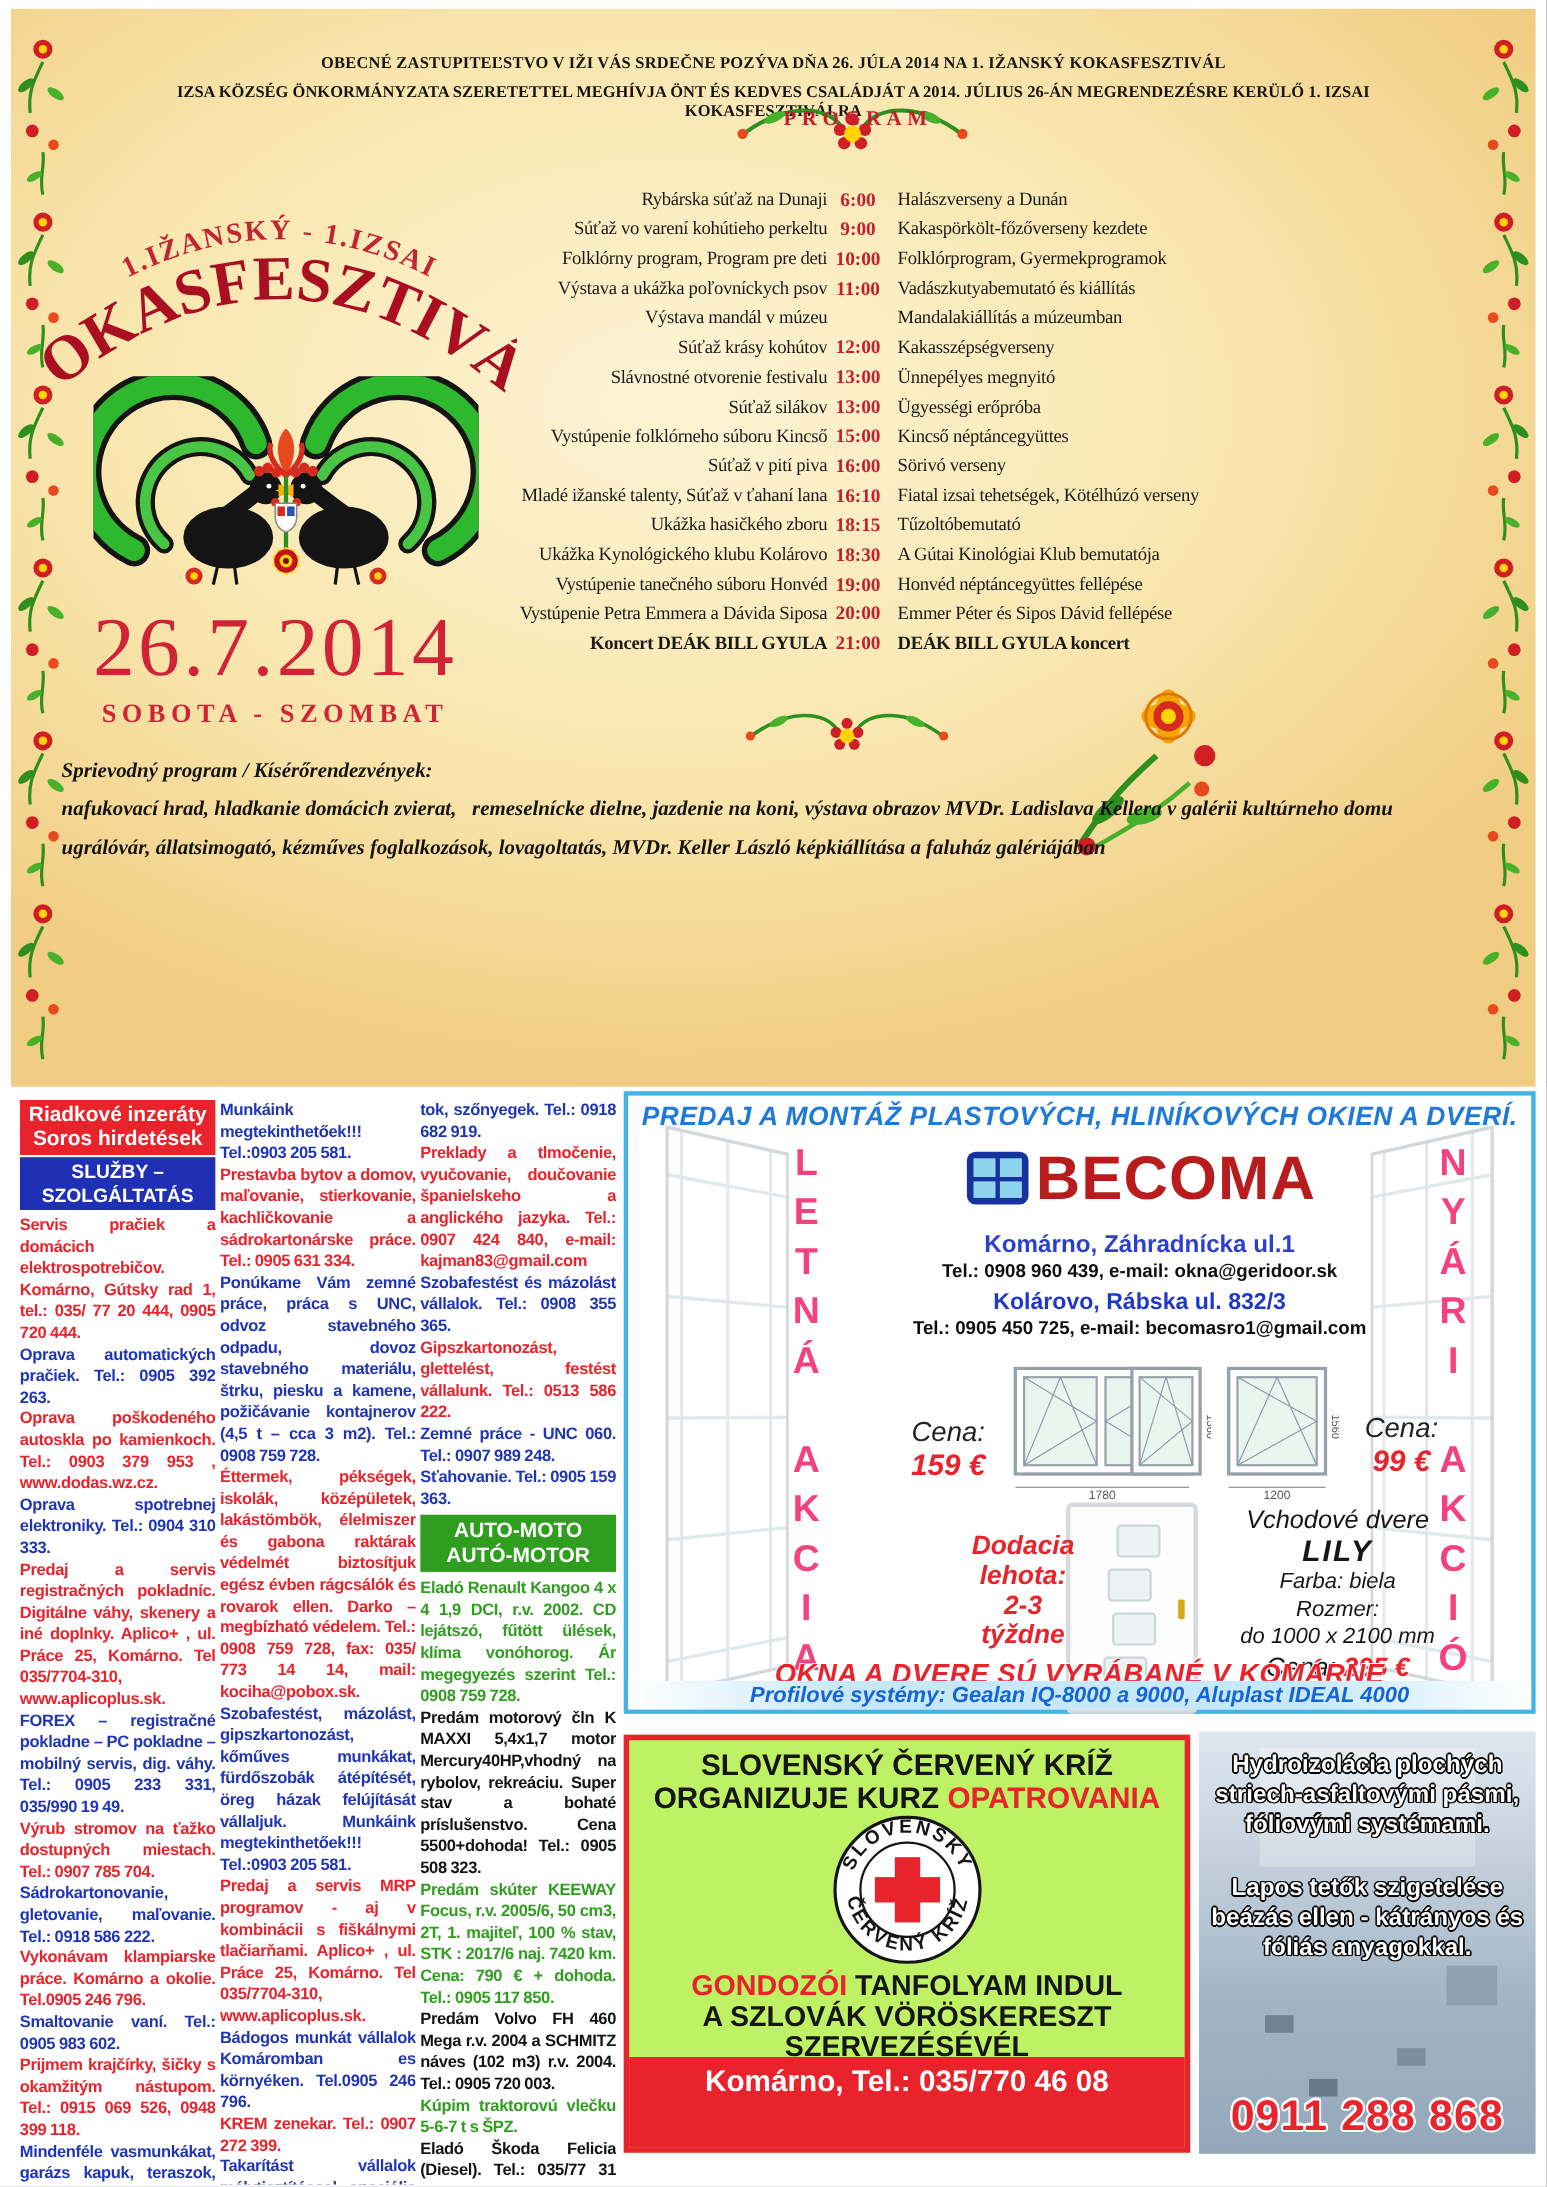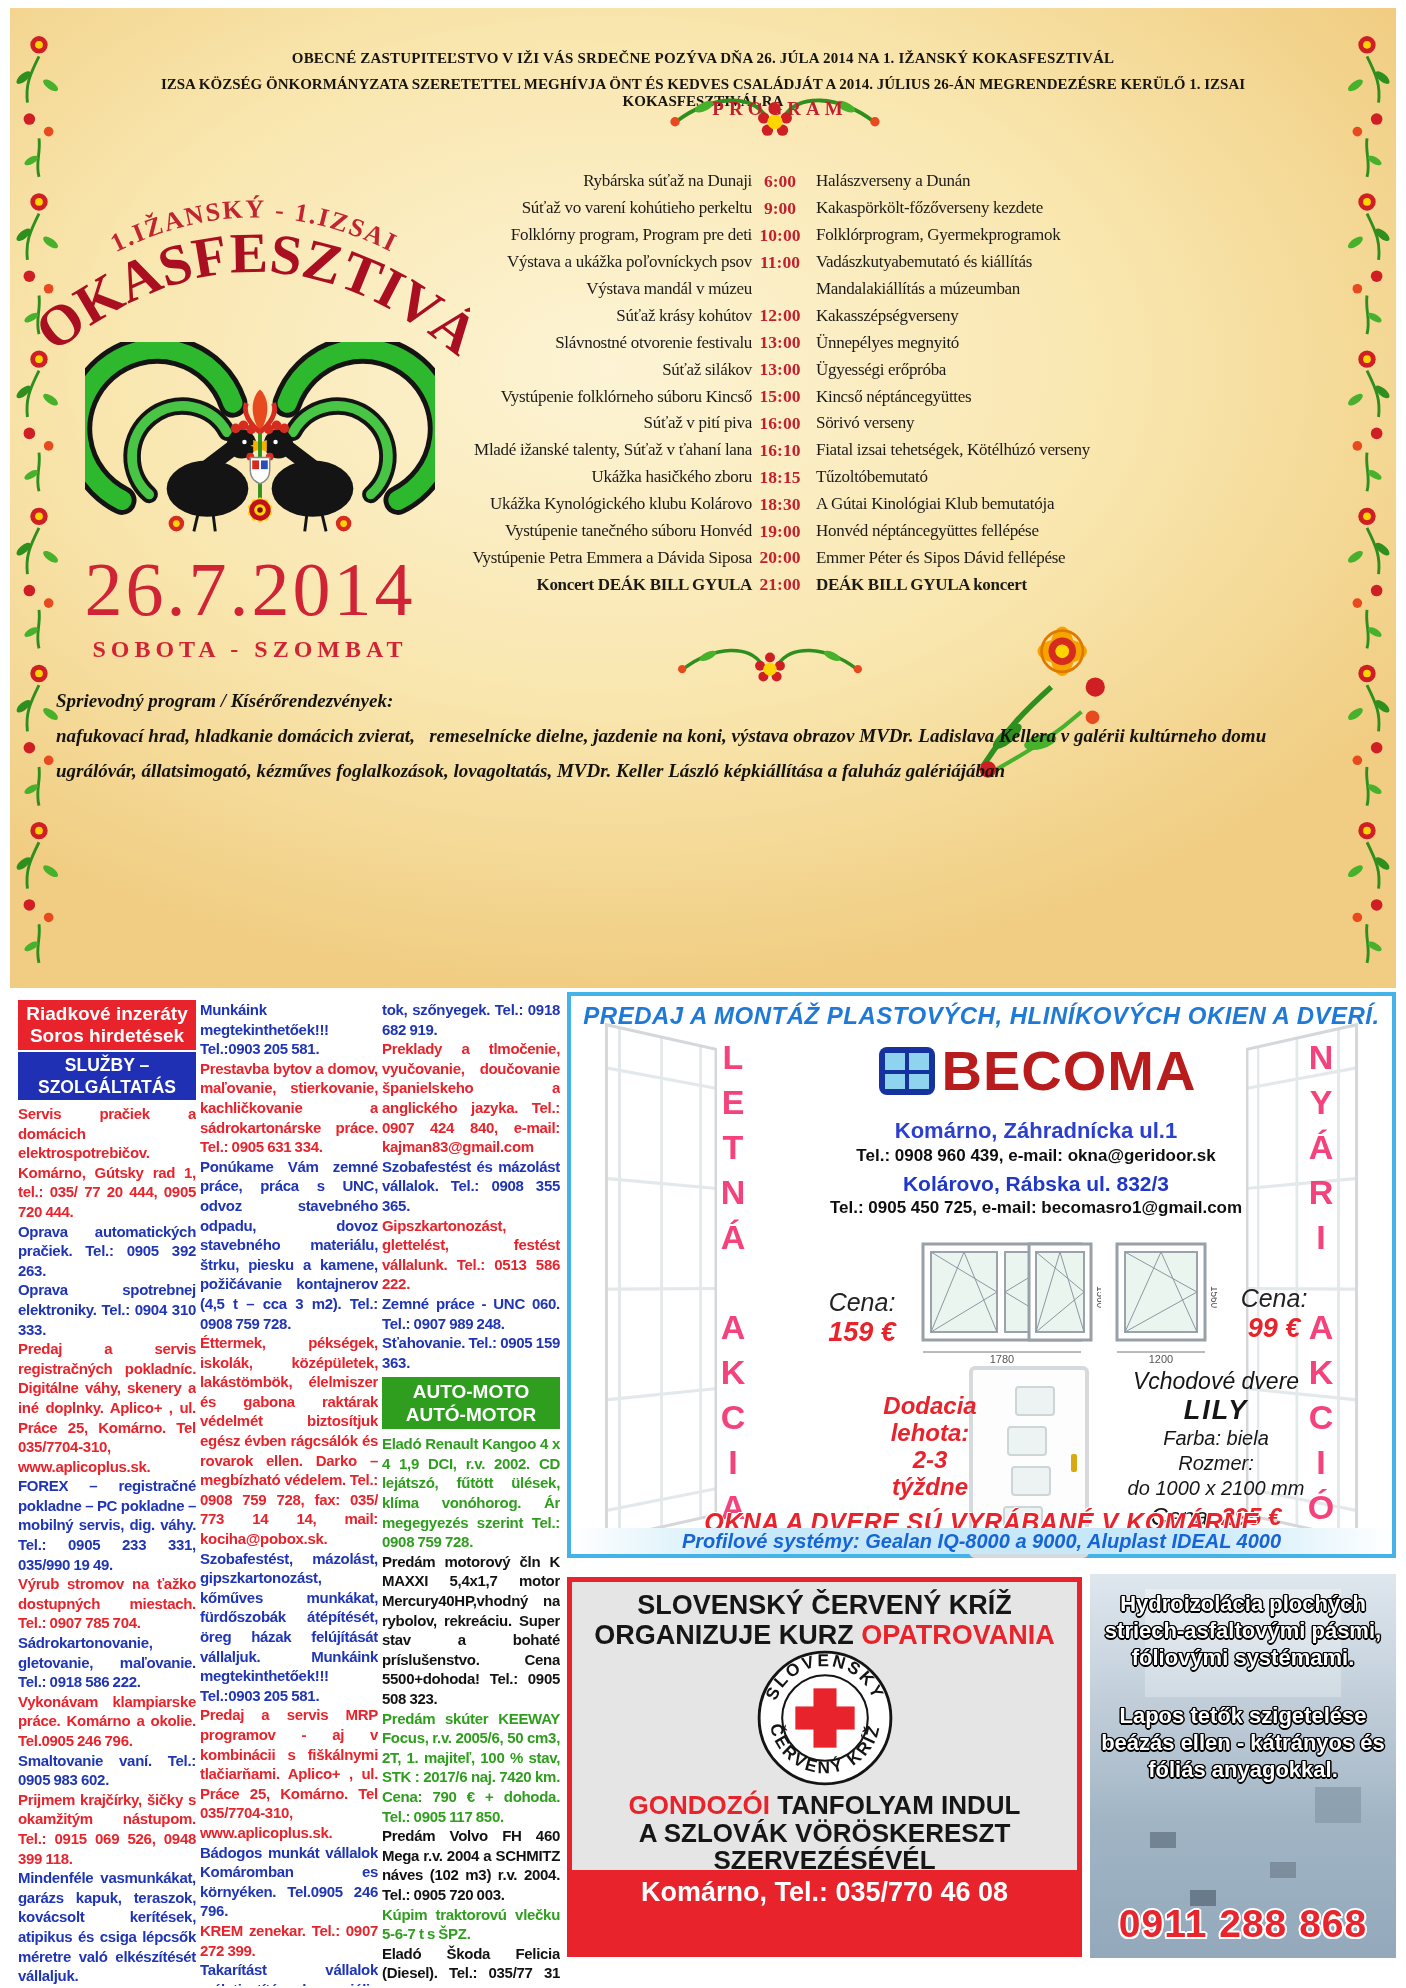--- a/index.html
+++ b/index.html
@@ -92,21 +92,21 @@
   .door-text .dt6{font-size:24px;margin-top:2px;}
   .door-text .dt6 .val{color:#e8232b;font-weight:800;}
   .banner-red{position:absolute;left:30px;right:30px;top:512px;text-align:center;z-index:3;
               color:#e8232b;font-weight:800;font-style:italic;font-size:25px;letter-spacing:.5px;
               text-shadow:1px 1px 0 #fff,-1px -1px 0 #fff;}
   .banner-blue{position:absolute;left:0;right:0;bottom:0;height:26px;z-index:3;text-align:center;
                background:linear-gradient(90deg,#ffffff,#c6e8f8 25%,#c6e8f8 75%,#ffffff);
                color:#1565d8;font-weight:800;font-style:italic;font-size:20px;line-height:26px;}
   
   .redcross{position:absolute;left:567px;top:1577px;width:515px;height:380px;box-sizing:border-box;
-            border:5px solid #e8232b;background:#e5e5e5;}
+            border:5px solid #e8232b;background:#bef264;}
   .rc-line{position:absolute;left:0;right:0;text-align:center;font-weight:800;color:#161616;}
   .rc-t1{top:8px;font-size:27px;}
   .rc-t2{top:38px;font-size:27px;}
   .rc-t2 .red{color:#e8232b;}
   .rc-logo{position:absolute;left:50%;top:66px;transform:translateX(-50%);width:140px;height:140px;}
   .rc-t3{top:208px;font-size:26px;} .rc-t3 .red{color:#e8232b;}
   .rc-t4{top:236px;font-size:26px;}
   .rc-t5{top:263px;font-size:26px;}
   .rc-band{position:absolute;left:0;right:0;bottom:0;height:76px;background:#e8232b;color:#fff;
            text-align:center;font-weight:800;font-size:27px;line-height:33px;padding-top:6px;}
@@ -400,20 +400,21 @@
       <div>Riadkové inzeráty</div>
       <div>Soros hirdetések</div>
     </div>
     <div class="box-blue">SLUŽBY – SZOLGÁLTATÁS</div>
     <div>
 
         <p class="ad red">Servis pračiek a domácich elektrospotrebičov. Komárno, Gútsky rad 1, tel.: 035/ 77 20 444, 0905 720 444.</p>
 
         <p class="ad blue">Oprava automatických pračiek. Tel.: 0905 392 263.</p>
 
+        <p class="ad red">Oprava poškodeného autoskla po kamienkoch. Tel.: 0903 379 953 , www.dodas.wz.cz.</p>
 
         <p class="ad blue">Oprava spotrebnej elektroniky. Tel.: 0904 310 333.</p>
 
         <p class="ad red">Predaj a servis registračných pokladníc. Digitálne váhy, skenery a iné doplnky. Aplico+ , ul. Práce 25, Komárno. Tel 035/7704-310, www.aplicoplus.sk.</p>
 
         <p class="ad blue">FOREX – registračné pokladne – PC pokladne – mobilný servis, dig. váhy. Tel.: 0905 233 331, 035/990 19 49.</p>
 
         <p class="ad red">Výrub stromov na ťažko dostupných miestach. Tel.: 0907 785 704.</p>
 
         <p class="ad blue">Sádrokartonovanie, gletovanie, maľovanie. Tel.: 0918 586 222.</p>

